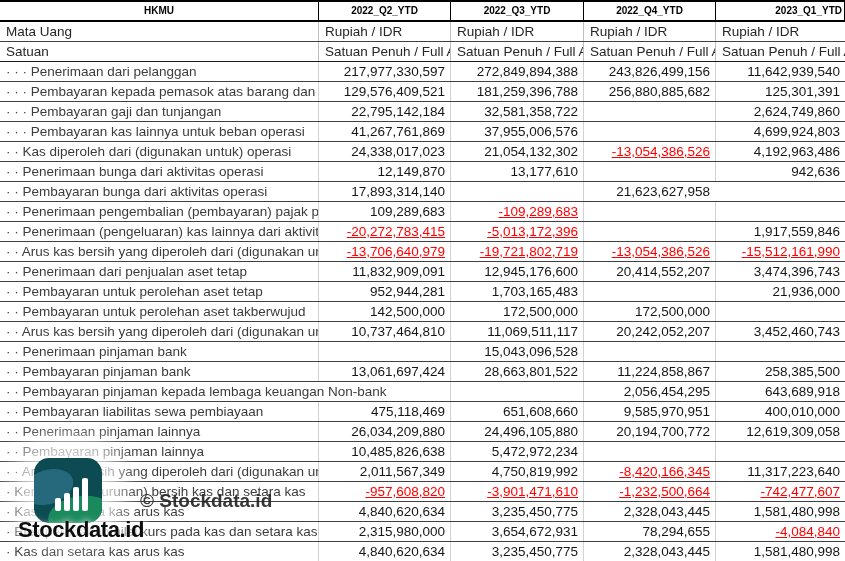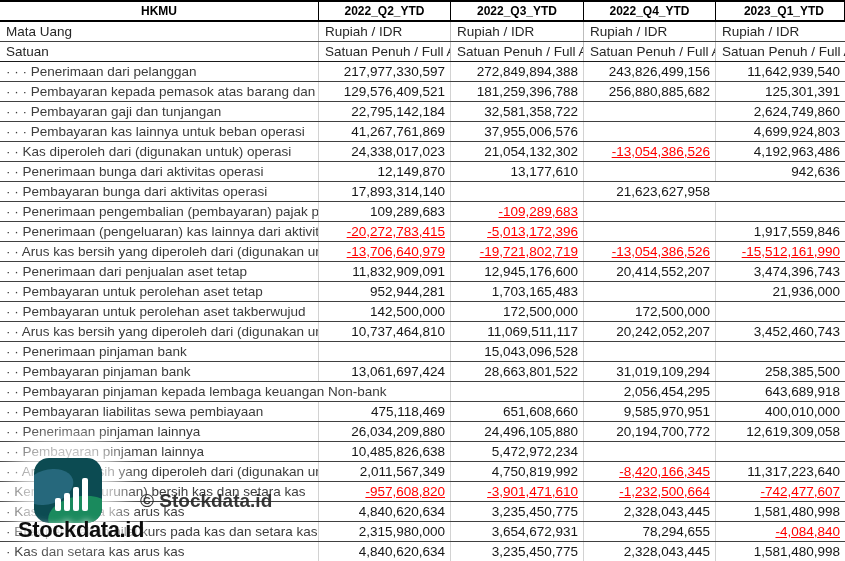--- a/index.html
+++ b/index.html
@@ -23,21 +23,21 @@
     font-size:13.5px;
   }
   .row .cell + .cell{border-left:1px solid #d2d2d2;}
   
   .row.hdr{
     height:22px;line-height:18px;
     border-top:2px solid #000;
     border-bottom:2px solid #000;
   }
   .row.hdr .cell{
-    font-weight:bold;font-size:12px;color:#000;text-align:center;padding:0 20px;
+    font-weight:bold;font-size:10px;color:#000;text-align:center;padding:0 2px;
   }
   .row.hdr .cell + .cell{border-left:1px solid #000;}
   .row.hdr .cell:last-child{border-right:1px solid #000;text-align:right;}
   
   .row.meta .cell{color:#262626;}
   .row.meta .cell + .cell{border-left:1px solid #bdbdbd;}
   .row.unit{border-bottom:1px solid #1a1a1a;}
   
   .label{color:#3c3c3c;}
   .num{text-align:right;color:#161616;}
@@ -207,21 +207,21 @@
           <div class="cell label">· · Penerimaan pinjaman bank</div>
           <div class="cell num"></div>
           <div class="cell num">15,043,096,528</div>
           <div class="cell num"></div>
           <div class="cell num"></div>
         </div>
         <div class="row">
           <div class="cell label">· · Pembayaran pinjaman bank</div>
           <div class="cell num">13,061,697,424</div>
           <div class="cell num">28,663,801,522</div>
-          <div class="cell num">31,019,109,294</div>
+          <div class="cell num">11,224,858,867</div>
           <div class="cell num">258,385,500</div>
         </div>
         <div class="row spill">
           <div class="cell label">· · Pembayaran pinjaman kepada lembaga keuangan Non-bank</div>
           <div class="cell num"></div>
           <div class="cell num"></div>
           <div class="cell num">2,056,454,295</div>
           <div class="cell num">643,689,918</div>
         </div>
         <div class="row">

